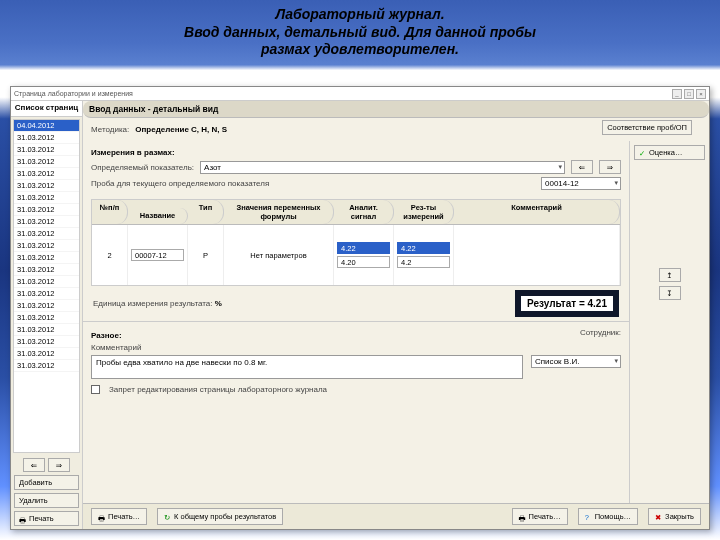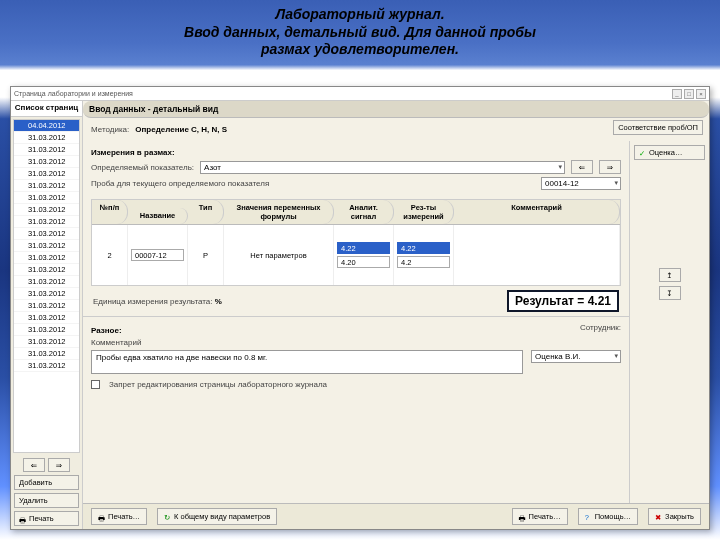--- a/index.html
+++ b/index.html
@@ -16,57 +16,57 @@
     background: #0ea5e9; border: 1px solid #888; box-shadow: 2px 2px 6px rgba(0,0,0,0.3);
     font-size: 8px; color: #000;
   }
   .titlebar { height: 14px; background: #fff; border-bottom: 1px solid #ccc; display:flex; align-items:center; justify-content:space-between; padding:0 3px; font-size:7px; color:#555;}
   .titlebar-btns { display:flex; gap:2px; }
   .tb-btn { width:10px; height:10px; border:1px solid #aaa; background:#eee; font-size:6px; display:flex; align-items:center; justify-content:center;}
   .body { display:flex; height: calc(100% - 14px); }
   .sidebar { width: 72px; background: #f0ede0; border-right: 1px solid #ccc; display:flex; flex-direction:column; }
   .sidebar-head { text-align:center; font-weight:bold; padding:3px 2px; background:#fff; border-bottom:1px solid #ccc; font-size:8px; line-height:1.1;}
   .date-list { flex:1; overflow:hidden; background:#fff; border:1px solid #ccc; margin:2px;}
-  .date-item { padding:1px 14px; font-size:7.5px; border-bottom:1px solid #f4f4f4; cursor:default;}
+  .date-item { padding:1px 3px; font-size:7.5px; border-bottom:1px solid #f4f4f4; cursor:default;}
   .date-item.selected { background:#2a60c8; color:#fff;}
   .side-btns { padding:3px; display:flex; flex-direction:column; gap:3px; }
   .side-nav-row { display:flex; gap:3px; justify-content:center;}
   .btn { background:#f4f2e8; border:1px solid #aaa; padding:2px 4px; font-size:7.5px; display:flex; align-items:center; gap:2px; cursor:default;}
   .btn.small { width:22px; height:14px; justify-content:center; padding:0;}
   .main { flex:1; display:flex; flex-direction:column; background:#f4f1e6; }
   .panel-header { background:#dcd8c8; padding:3px 6px; font-weight:bold; font-size:8.5px; border-bottom:1px solid #bbb;border-radius:8px;}
   .section { padding:4px 8px; }
   .row { display:flex; align-items:center; gap:6px; margin:3px 0; }
   .lbl { font-size:8px; color:#444;}
   .lbl.b { font-weight:bold; color:#000;}
   .field { background:#fff; border:1px solid #999; padding:1px 3px; font-size:8px; height:13px; display:flex; align-items:center;}
   .dropdown { position:relative; }
   .dropdown::after { content:"▾"; position:absolute; right:2px; top:1px; font-size:7px; color:#555;}
-  .right-btn { position:absolute; right:6px; }
+  .right-btn { position:absolute; right:17px; }
   .tbl-area { border:1px solid #ccc; background:#fff; margin:2px 8px; }
   .tbl-head { display:flex; background:#ece9d8; border-bottom:1px solid #bbb; font-size:7.5px; font-weight:bold;}
   .th { padding:3px 4px; border-right:1px solid #ccc; text-align:center;border-radius:11px;}
   .tbl-body { display:flex; min-height:60px; font-size:7.5px;}
   .td { padding:2px 3px; border-right:1px solid #eee; display:flex; flex-direction:column; justify-content:center;}
   .mini-input { background:#fff; border:1px solid #aaa; padding:1px 3px; font-size:7.5px; height:12px; display:flex; align-items:center; margin:1px 0;}
   .mini-input.sel { background:#2a60c8; color:#fff; border-color:#2a60c8;}
   .hr { border-top:1px solid #ccc; margin:2px 0;}
   .footer-bar { border-top:1px solid #bbb; background:#ece9d8; padding:4px 8px; display:flex; align-items:center; gap:10px; font-size:8px;}
   .footer-bar .btn { padding:3px 6px;}
   .chk { width:9px; height:9px; border:1px solid #666; background:#fff; display:inline-block; margin-right:3px;}
   .ic { display:inline-block; width:8px; height:8px;}
   .ic-green { color:#0a0;}
   .ic-red { color:#c00;}
   .ic-blue { color:#06c;}
   .ic-refresh { color:#080;}
   .side-col { width:80px; padding:4px; display:flex; flex-direction:column; gap:6px; align-items:stretch; border-left:1px solid #ccc;}
   .main-center { flex:1; display:flex; flex-direction:column;}
   .content-row { display:flex; flex:1;}
   .comment-box { background:#fff; border:1px solid #999; margin:2px 8px; height:24px; padding:2px 4px; font-size:8px;}
-  .result-box { border:2px solid #0f172a; background:#fff; padding:2px 6px; font-size:12px; font-weight:bold; display:inline-flex; align-items:flex-end;}
+  .result-box { border:6px solid #0f172a; background:#fff; padding:2px 6px; font-size:10px; font-weight:bold; display:inline-flex; align-items:flex-end;}
   .unit-row { display:flex; align-items:center; justify-content:space-between; padding:2px 10px;}
   .nav-arrows { display:flex; flex-direction:column; gap:4px; align-items:center;}
 </style>
 </head>
 <body>
 
 <div class="slide-title">
   <h1>
     <span>Лабораторный журнал.</span><br>
     <span>Ввод данных, детальный вид. Для данной пробы</span><br>
@@ -225,21 +225,21 @@
               </div>
             <div class="row">
                 <span class="lbl">Комментарий</span>
               <div style="position:absolute; right:8px; top:4px; display:flex; align-items:center; gap:4px;">
                 <span class="lbl">Сотрудник:</span>
               </div>
             </div>
             <div style="display:flex; gap:8px; align-items:flex-start;">
               <div class="comment-box" style="flex:1; margin:0;"><span>Пробы едва хватило на две навески по 0.8 мг.</span></div>
               <div class="field dropdown" style="width:90px;">
-                  <span>Оценка В.И.</span>
+                  <span>Список В.И.</span>
                 </div>
             </div>
             <div class="row" style="margin-top:6px;">
               <span class="chk"></span>
               <span class="lbl">Запрет редактирования страницы лабораторного журнала</span>
             </div>
           </div>
         </div>
 
         <div class="side-col">
@@ -256,21 +256,21 @@
         </div>
       </div>
 
       <div class="footer-bar">
         <div class="btn">
             <span class="ic">🖶</span>
             <span>Печать…</span>
           </div>
         <div class="btn">
             <span class="ic ic-refresh">↻</span>
-            <span>К общему виду параметров</span>
+            <span>К общему пробы результатов</span>
           </div>
         <div style="flex:1;"></div>
         <div class="btn">
             <span class="ic">🖶</span>
             <span>Печать…</span>
           </div>
         <div class="btn">
             <span class="ic ic-blue">?</span>
             <span>Помощь…</span>
           </div>

